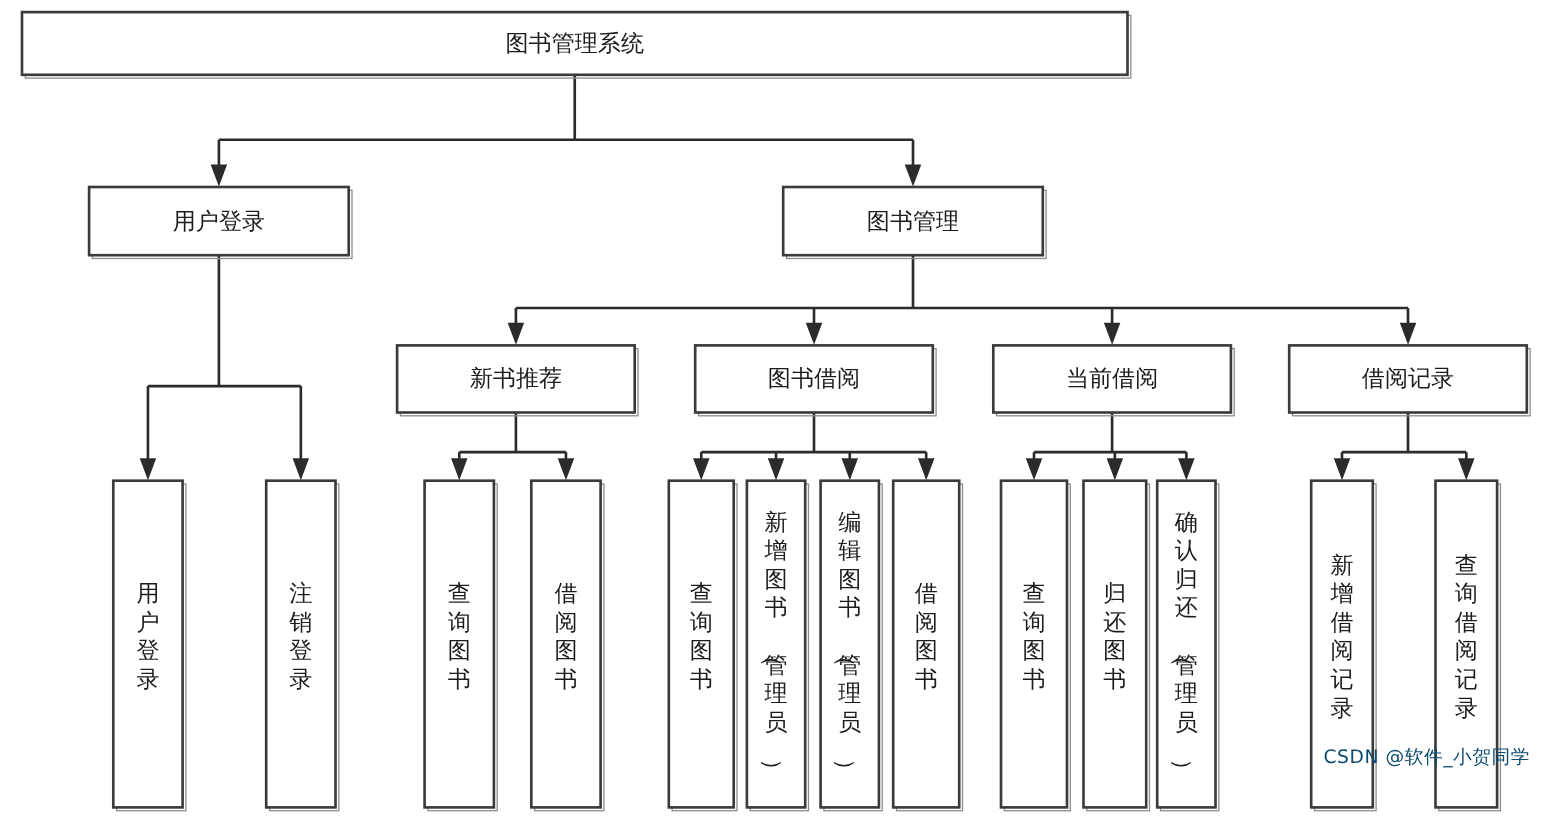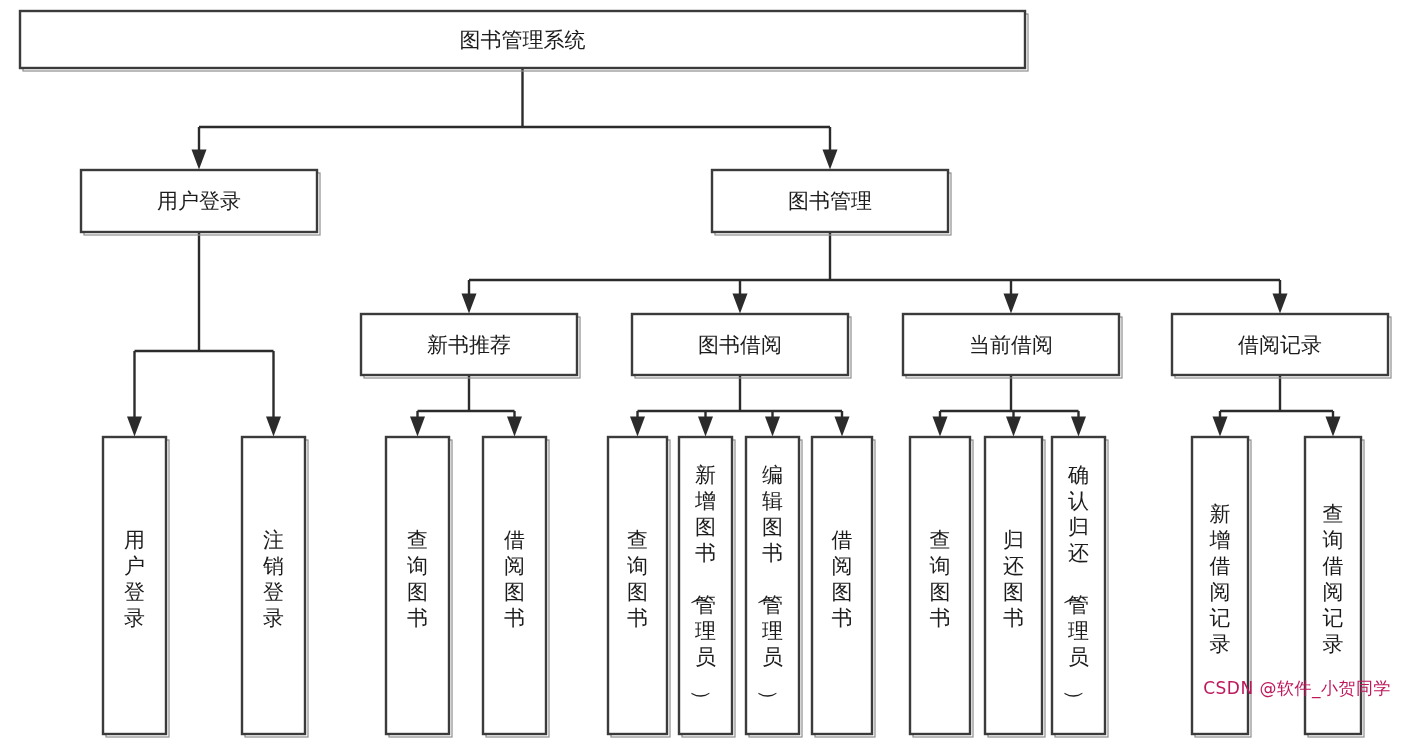--- a/index.html
+++ b/index.html
@@ -57,21 +57,21 @@
     font-family: "DejaVu Sans", "Liberation Sans", sans-serif;
     font-size: 21px;
     text-anchor: middle;
   }
   .watermark {
     position: absolute;
     right: 14px;
     bottom: 4px;
     font-family: "DejaVu Sans", "Liberation Sans", sans-serif;
     font-size: 17px;
-    color: #be185d;
+    color: #0c4a6e;
     white-space: nowrap;
     letter-spacing: 0.5px;
   }
 </style>
 </head>
 <body>
 
 <div id="diagram-root">
 
   <svg id="flowchart" viewBox="0 0 1405 747">

